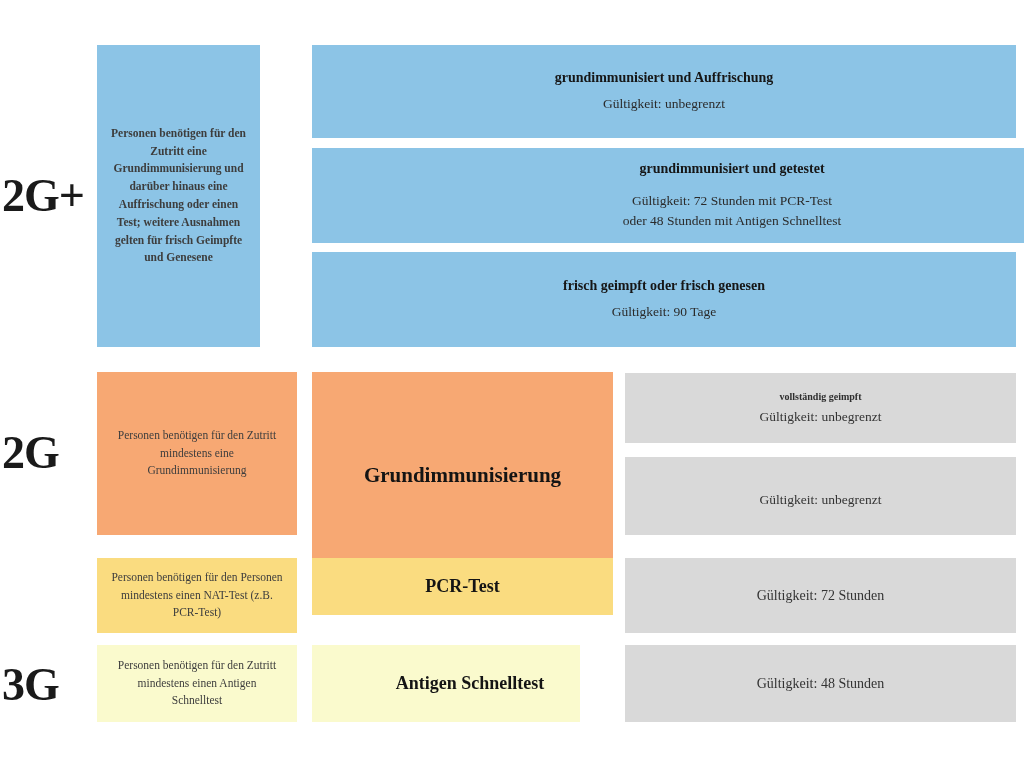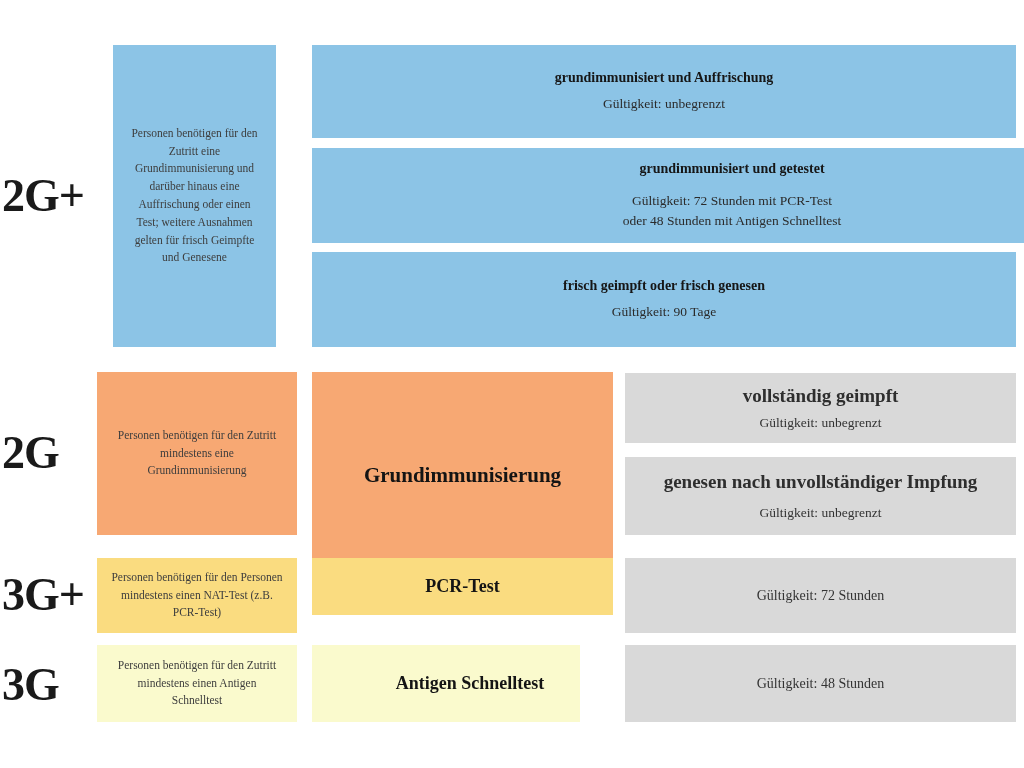--- a/index.html
+++ b/index.html
@@ -51,21 +51,21 @@
   }
   .opt-validity {
     font-size: 13.5px;
     color: #2b2b2b;
     line-height: 1.5;
     margin-top: 6px;
   }
   .opt-validity.tight { margin-top: 12px; }
   .opt-validity .vline { display: block; }
   .gray-title {
-    font-size: 19px;
+    font-size: 10px;
     font-weight: bold;
     color: #2e2e2e;
     line-height: 1.4;
   }
   .gray-validity {
     font-size: 13.5px;
     color: #333333;
     line-height: 1.4;
     margin-top: 4px;
   }
@@ -74,21 +74,21 @@
   .req-text    { font-size: 18px; font-weight: bold; color: #141414; }
   .single-validity { font-size: 14px; color: #333333; }
 </style>
 </head>
 <body>
 
 <div class="canvas">
 
   <div class="row-label" style="top:168px;">2G+</div>
 
-  <div class="box bg-blue" style="left:113px; top:45px; width:163px; height:302px;">
+  <div class="box bg-blue" style="left:97px; top:45px; width:163px; height:302px;font-weight:bold;">
     <div class="desc">Personen benötigen für den Zutritt eine Grundimmunisierung und darüber hinaus eine Auffrischung oder einen Test; weitere Ausnahmen gelten für frisch Geimpfte und Genesene</div>
   </div>
 
   <div class="box bg-blue" style="left:312px; top:45px; width:704px; height:93px;">
     <div class="opt-title">grundimmunisiert und Auffrischung</div>
     <div class="opt-validity">Gültigkeit: unbegrenzt</div>
   </div>
 
   <div class="box bg-blue" style="left:312px; top:148px; width:840px; height:95px;">
     <div class="opt-title">grundimmunisiert und getestet</div>
@@ -112,25 +112,23 @@
   <div class="box bg-orange" style="left:312px; top:372px; width:301px; height:206px;">
     <div class="req-text-lg">Grundimmunisierung</div>
   </div>
 
   <div class="box bg-gray" style="left:625px; top:373px; width:391px; height:70px;">
     <div class="gray-title">vollständig geimpft</div>
     <div class="gray-validity">Gültigkeit: unbegrenzt</div>
   </div>
 
   <div class="box bg-gray" style="left:625px; top:457px; width:391px; height:78px;">
-    <div class="gray-title">genesen nach unvollständiger Impfung</div>
     <div class="gray-validity roomy">Gültigkeit: unbegrenzt</div>
   </div>
 
-  <div class="row-label" style="top:567px;">3G+</div>
 
   <div class="box bg-gold" style="left:97px; top:558px; width:200px; height:75px;">
     <div class="desc">Personen benötigen für den Personen mindestens einen NAT-Test (z.B. PCR-Test)</div>
   </div>
 
   <div class="box bg-gold" style="left:312px; top:558px; width:301px; height:57px;">
     <div class="req-text">PCR-Test</div>
   </div>
 
   <div class="box bg-gray" style="left:625px; top:558px; width:391px; height:75px;">

